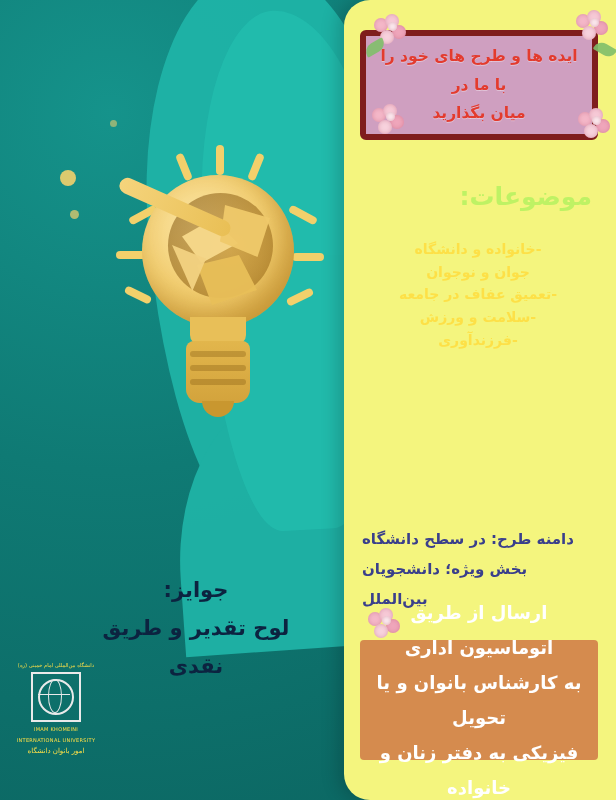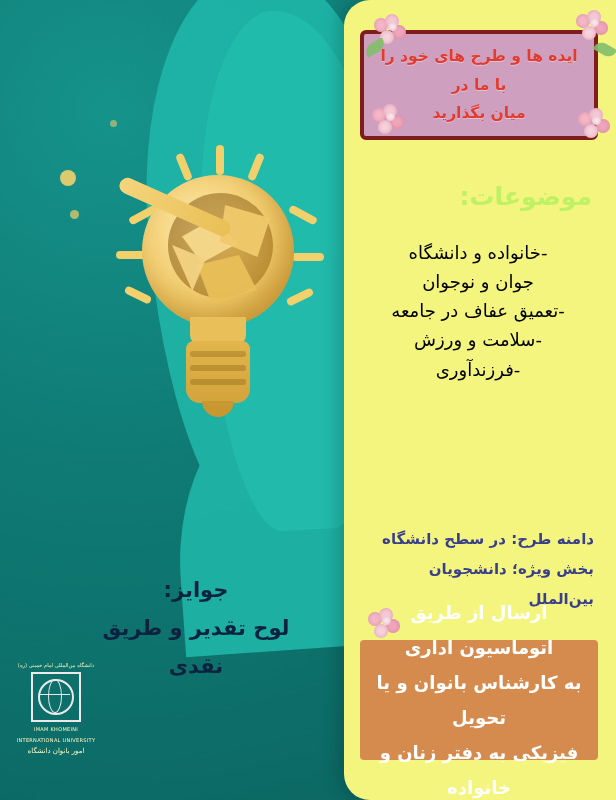--- a/index.html
+++ b/index.html
@@ -186,21 +186,21 @@
   }
 
   
   .banner {
     position: absolute;
     right: 18px;
     top: 30px;
     width: 238px;
     height: 110px;
     background: #cf9fc0;
-    border: 4px solid #7f1d1d;
+    border: 6px solid #7f1d1d;
     border-radius: 6px;
     display: flex;
     align-items: center;
     justify-content: center;
     text-align: center;
     padding: 6px 14px;
     box-sizing: border-box;
   }
   .banner-text {
     color: #e33b2e;
@@ -252,34 +252,34 @@
     color: #bef264;
     font-size: 25px;
     font-weight: bold;
   }
   .topics-list {
     position: absolute;
     right: 20px;
     top: 238px;
     width: 236px;
     text-align: center;
-    color: #000000;
-    font-size: 18px;
-    font-weight: normal;
+    color: #fde047;
+    font-size: 14px;
+    font-weight: bold;
     line-height: 1.62;
   }
   .topics-list div { white-space: nowrap; }
 
   
   .scope {
     position: absolute;
     right: 22px;
     top: 524px;
     width: 232px;
-    text-align: right;
+    text-align: left;
     color: #3a3f8c;
     font-size: 15px;
     font-weight: bold;
     line-height: 2.0;
   }
 
   
   .submit-box {
     position: absolute;
     right: 18px;
@@ -320,21 +320,21 @@
     line-height: 1.8;
   }
 
   
   .logo {
     position: absolute;
     left: 10px;
     top: 662px;
     width: 92px;
     height: 118px;
-    color: #fef9c3;
+    color: #fde047;
     text-align: center;
   }
   .logo-top {
     font-size: 5.2px;
     line-height: 1.35;
     letter-spacing: .2px;
     margin-bottom: 3px;
     opacity: .95;
   }
   .logo-mark {

